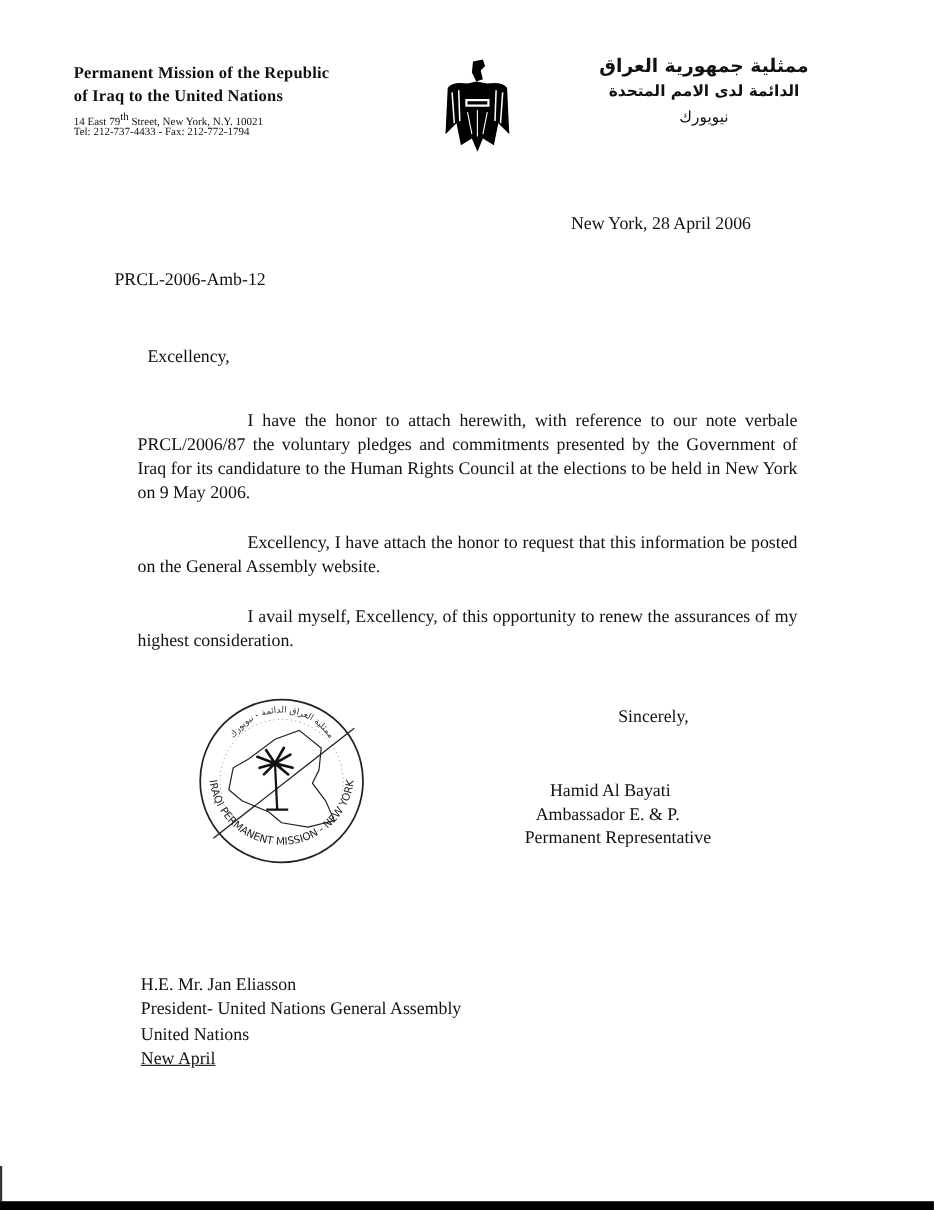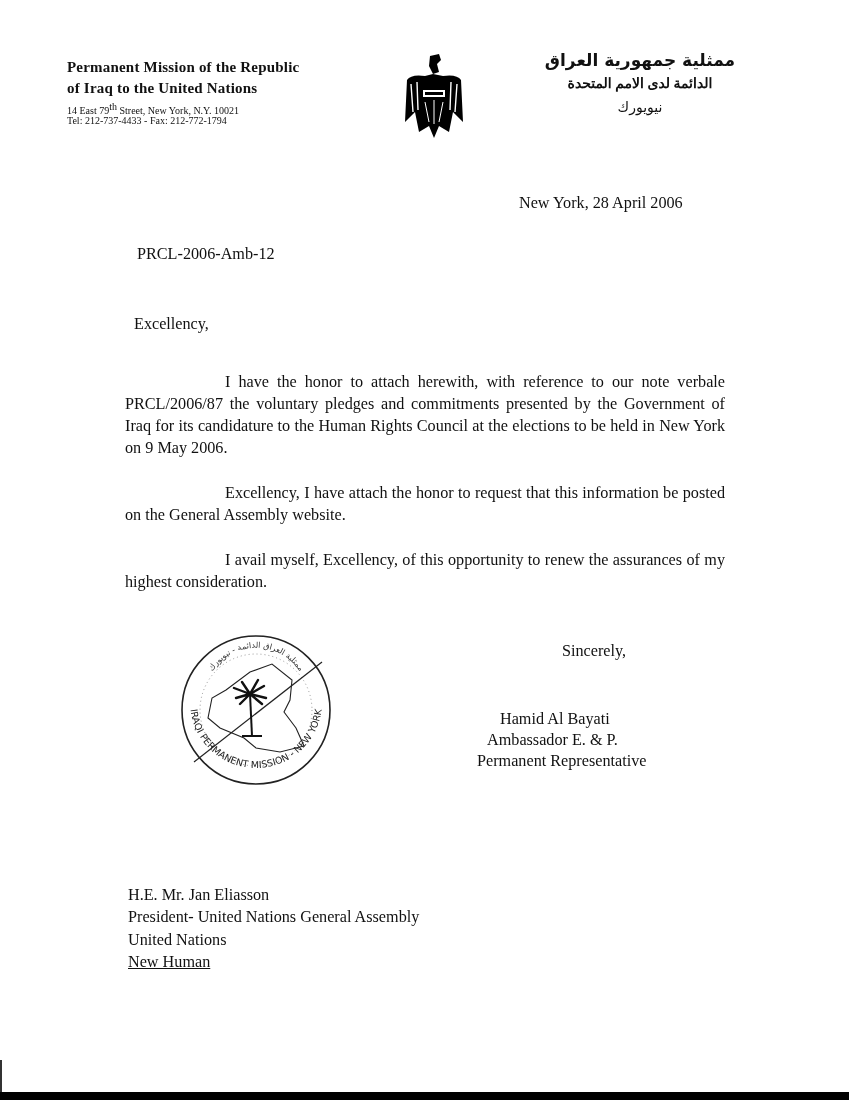--- a/index.html
+++ b/index.html
@@ -30,25 +30,25 @@
     <path d="M27 4 L36 2 L38 8 L34 12 L36 20 L30 22 L26 14 Z" fill="#000"></path>
     <path d="M4 28 Q8 22 22 24 L30 22 L40 24 Q54 22 58 28 L60 70 L50 60 L46 80 L36 74 L31 86 L26 74 L16 80 L12 60 L2 70 Z" fill="#000"></path>
     <rect x="20" y="38" width="22" height="7" fill="#fff"></rect>
     <rect x="22" y="40" width="18" height="3" fill="#000"></rect>
     <path d="M8 32 L10 60 M14 30 L15 58 M48 30 L47 58 M54 32 L52 60" stroke="#fff" stroke-width="1.4"></path>
     <path d="M22 50 L26 70 M40 50 L36 70 M31 48 L31 72" stroke="#fff" stroke-width="1"></path>
   </svg>
 </div>
 
 <div class="abs ar" style="left:510px; width:260px; top:50px; font-size:17px;">ممثلية جمهورية العراق</div>
-<div class="abs ar" style="left:510px; width:260px; top:75px; font-size:14px;font-family:Liberation Serif, serif;">الدائمة لدى الامم المتحدة</div>
+<div class="abs ar" style="left:510px; width:260px; top:75px; font-size:14px;">الدائمة لدى الامم المتحدة</div>
 <div class="abs ar" style="left:510px; width:260px; top:99px; font-size:14px; font-weight:normal;">نيويورك</div>
 
 <div class="abs body-text" style="left:519px; top:192px;">New York, 28 April 2006</div>
-<div class="abs body-text" style="left:137px; top:243px;text-align:right;">PRCL-2006-Amb-12</div>
+<div class="abs body-text" style="left:104px; top:243px;text-align:right;">PRCL-2006-Amb-12</div>
 
 <div class="abs body-text" style="left:122px; top:313px;margin-left:12px;">Excellency,</div>
 
 <div class="abs body-text para" style="top:371px;"><span class="indent"></span><span>I have the honor to attach herewith, with reference to our note verbale PRCL/2006/87 the voluntary pledges and commitments presented by the Government of Iraq for its candidature to the Human Rights Council at the elections to be held in New York on 9 May 2006.</span></div>
 <div class="abs body-text para" style="top:482px;"><span class="indent"></span><span>Excellency, I have attach the honor to request that this information be posted on the General Assembly website.</span></div>
 <div class="abs body-text para" style="top:549px;"><span class="indent"></span><span>I avail myself, Excellency, of this opportunity to renew the assurances of my highest consideration.</span></div>
 
 <div class="abs" style="left:172px; top:632px; width:168px; height:160px;">
   <svg width="168" height="160" viewBox="0 0 168 160">
     <defs>
@@ -74,16 +74,16 @@
 </div>
 
 <div class="abs body-text" style="left:526px; top:640px;margin-left:36px;">Sincerely,</div>
 <div class="abs body-text" style="left:500px; top:708px;font-family:Liberation Serif, serif;">Hamid Al Bayati</div>
 <div class="abs body-text" style="left:487px; top:729px;">Ambassador E. &amp; P.</div>
 <div class="abs body-text" style="left:477px; top:750px;">Permanent Representative</div>
 
 <div class="abs body-text" style="left:128px; top:884px;">H.E. Mr. Jan Eliasson</div>
 <div class="abs body-text" style="left:128px; top:906px;">President- United Nations General Assembly</div>
 <div class="abs body-text" style="left:128px; top:929px;">United Nations</div>
-<div class="abs body-text" style="left:128px; top:951px; text-decoration: underline;">New Human</div>
+<div class="abs body-text" style="left:128px; top:951px; text-decoration: underline;">New April</div>
 
 <div class="left-edge"></div>
 <div class="bottom-bar"></div>
 
 </body></html>

